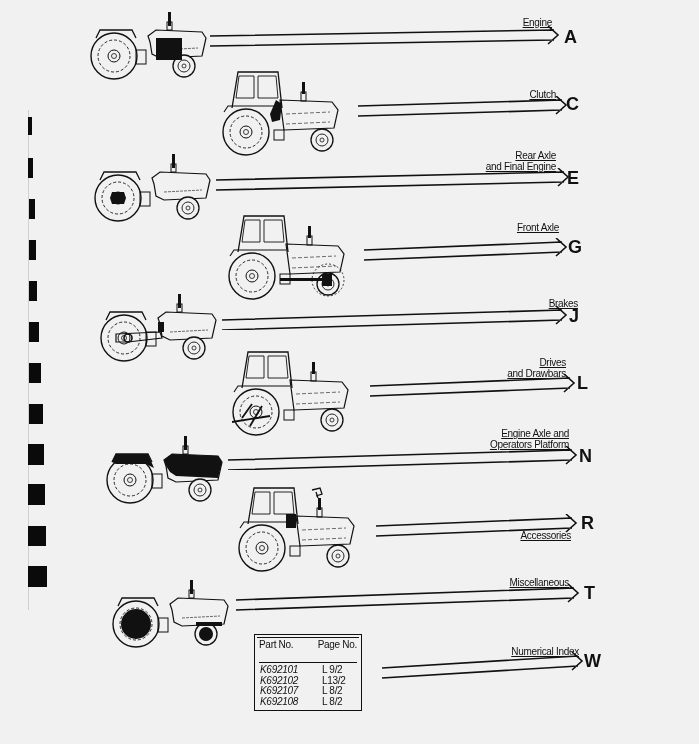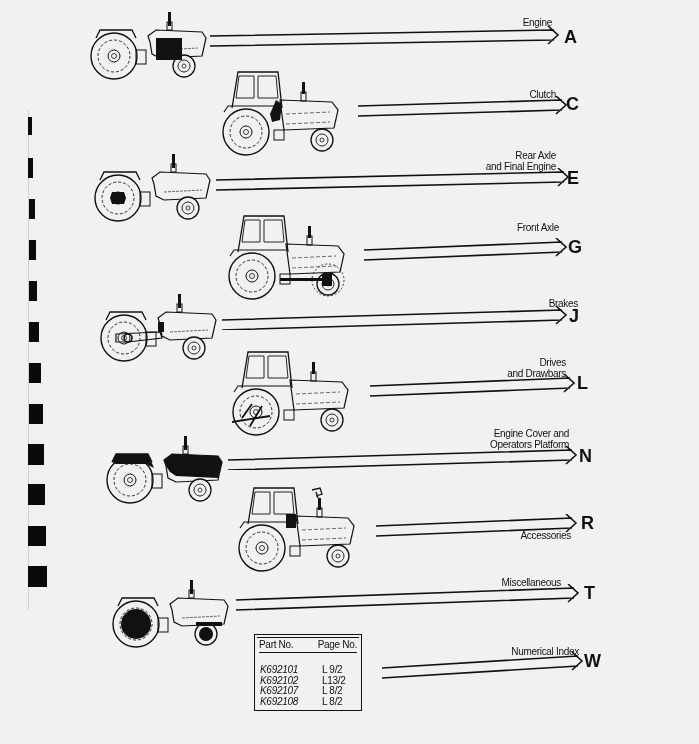--- a/index.html
+++ b/index.html
@@ -3,24 +3,24 @@
 <meta charset="utf-8">
 <style>
   html,body{margin:0;padding:0;}
   body{width:699px;height:744px;background:#f1f1f1;position:relative;overflow:hidden;font-family:"Liberation Sans",sans-serif;color:#111;}
   .page{position:absolute;left:0;top:0;width:699px;height:744px;}
   .edge-line{position:absolute;left:28px;top:110px;width:1px;height:500px;background:#d0d0d0;}
   .tab-mark{position:absolute;background:#0a0a0a;}
   .section{position:absolute;left:0;width:699px;}
   .tractor{position:absolute;}
   .arrow{position:absolute;}
-  .label{position:absolute;font-size:10px;line-height:11px;text-align:right;letter-spacing:-0.3px;white-space:nowrap;}
+  .label{position:absolute;font-size:10px;line-height:11px;text-align:right;letter-spacing:-0.3px;white-space:nowrap;text-decoration:underline;}
   .letter{position:absolute;font-weight:bold;font-size:18px;line-height:18px;}
   .index-box{position:absolute;left:254px;top:634px;width:108px;height:77px;border:1.5px solid #111;box-sizing:border-box;font-size:10px;letter-spacing:-0.3px;}
-  .index-box .hdr{position:absolute;left:4px;top:4px;right:4px;display:flex;justify-content:space-between;border-bottom:1.5px solid #111;padding-bottom:2px;}
+  .index-box .hdr{position:absolute;left:4px;top:4px;right:4px;display:flex;justify-content:space-between;border-bottom:1.5px solid #111;padding-bottom:12px;}
   .index-box .topline{position:absolute;left:2px;right:2px;top:2px;border-top:1px solid #111;}
   .index-box .rows{position:absolute;left:5px;top:30px;right:4px;}
   .index-box .row{display:flex;line-height:10.5px;}
   .index-box .pn{width:62px;font-style:italic;}
 </style>
 </head>
 <body>
 
 <div class="page">
   <div class="edge-line"></div>
@@ -165,21 +165,21 @@
 
   <div class="section" style="top:0;">
     <svg class="tractor" style="left:106px;top:436px;" width="124" height="80" viewBox="0 -14 124 80">
       <use href="#tractor-open"></use>
       <path d="M6 12 L10 4 L42 4 L48 18 L40 14 L10 14 Z" fill="#111"></path>
       <path d="M60 16 L58 10 L66 4 L112 6 L116 12 L112 28 L70 26 L64 22 Z" fill="#111"></path>
     </svg>
     <svg class="arrow" style="left:226px;top:446px;" width="356" height="24">
         <path d="M2 14 L346 4 M2 24 L346 14 M340 0 L350 9 L340 18" fill="none" stroke="#111" stroke-width="1.6"></path>
       </svg>
-    <div class="label" style="right:130px;top:428px;"><span>Engine Cover and</span><br><span>Operators Platform</span></div>
+    <div class="label" style="right:130px;top:428px;"><span>Engine Axle and</span><br><span>Operators Platform</span></div>
     <div class="letter" style="left:579px;top:447px;">N</div>
   </div>
 
   <div class="section" style="top:0;">
     <svg class="tractor" style="left:238px;top:486px;" width="130" height="90" viewBox="0 -30 130 90">
       <use href="#tractor-cab"></use>
       <rect x="48" y="-2" width="10" height="14" fill="#111"></rect>
       <path d="M74 -26 L82 -28 L84 -22 L78 -20 M78 -24 L80 -18" fill="none" stroke="#111" stroke-width="1.3"></path>
     </svg>
     <svg class="arrow" style="left:374px;top:514px;" width="208" height="24">
@@ -192,21 +192,21 @@
   <div class="section" style="top:0;">
     <svg class="tractor" style="left:112px;top:580px;" width="124" height="80" viewBox="0 -14 124 80">
       <use href="#tractor-open"></use>
       <circle cx="24" cy="30" r="15" fill="#111"></circle>
       <circle cx="94" cy="40" r="7" fill="#111"></circle>
       <rect x="84" y="28" width="26" height="4" fill="#111"></rect>
     </svg>
     <svg class="arrow" style="left:234px;top:584px;" width="350" height="28">
         <path d="M2 16 L340 4 M2 26 L340 14 M334 0 L344 9 L334 18" fill="none" stroke="#111" stroke-width="1.6"></path>
       </svg>
-    <div class="label" style="right:138px;top:577px;"><span>Miscellaneous</span></div>
+    <div class="label" style="right:130px;top:577px;"><span>Miscellaneous</span></div>
     <div class="letter" style="left:584px;top:584px;">T</div>
   </div>
 
   <div class="section" style="top:0;">
     <svg class="arrow" style="left:380px;top:652px;" width="208" height="28">
         <path d="M2 16 L198 4 M2 26 L198 14 M192 0 L202 9 L192 18" fill="none" stroke="#111" stroke-width="1.6"></path>
       </svg>
     <div class="label" style="right:120px;top:646px;"><span>Numerical Index</span></div>
     <div class="letter" style="left:584px;top:652px;">W</div>
   </div>

